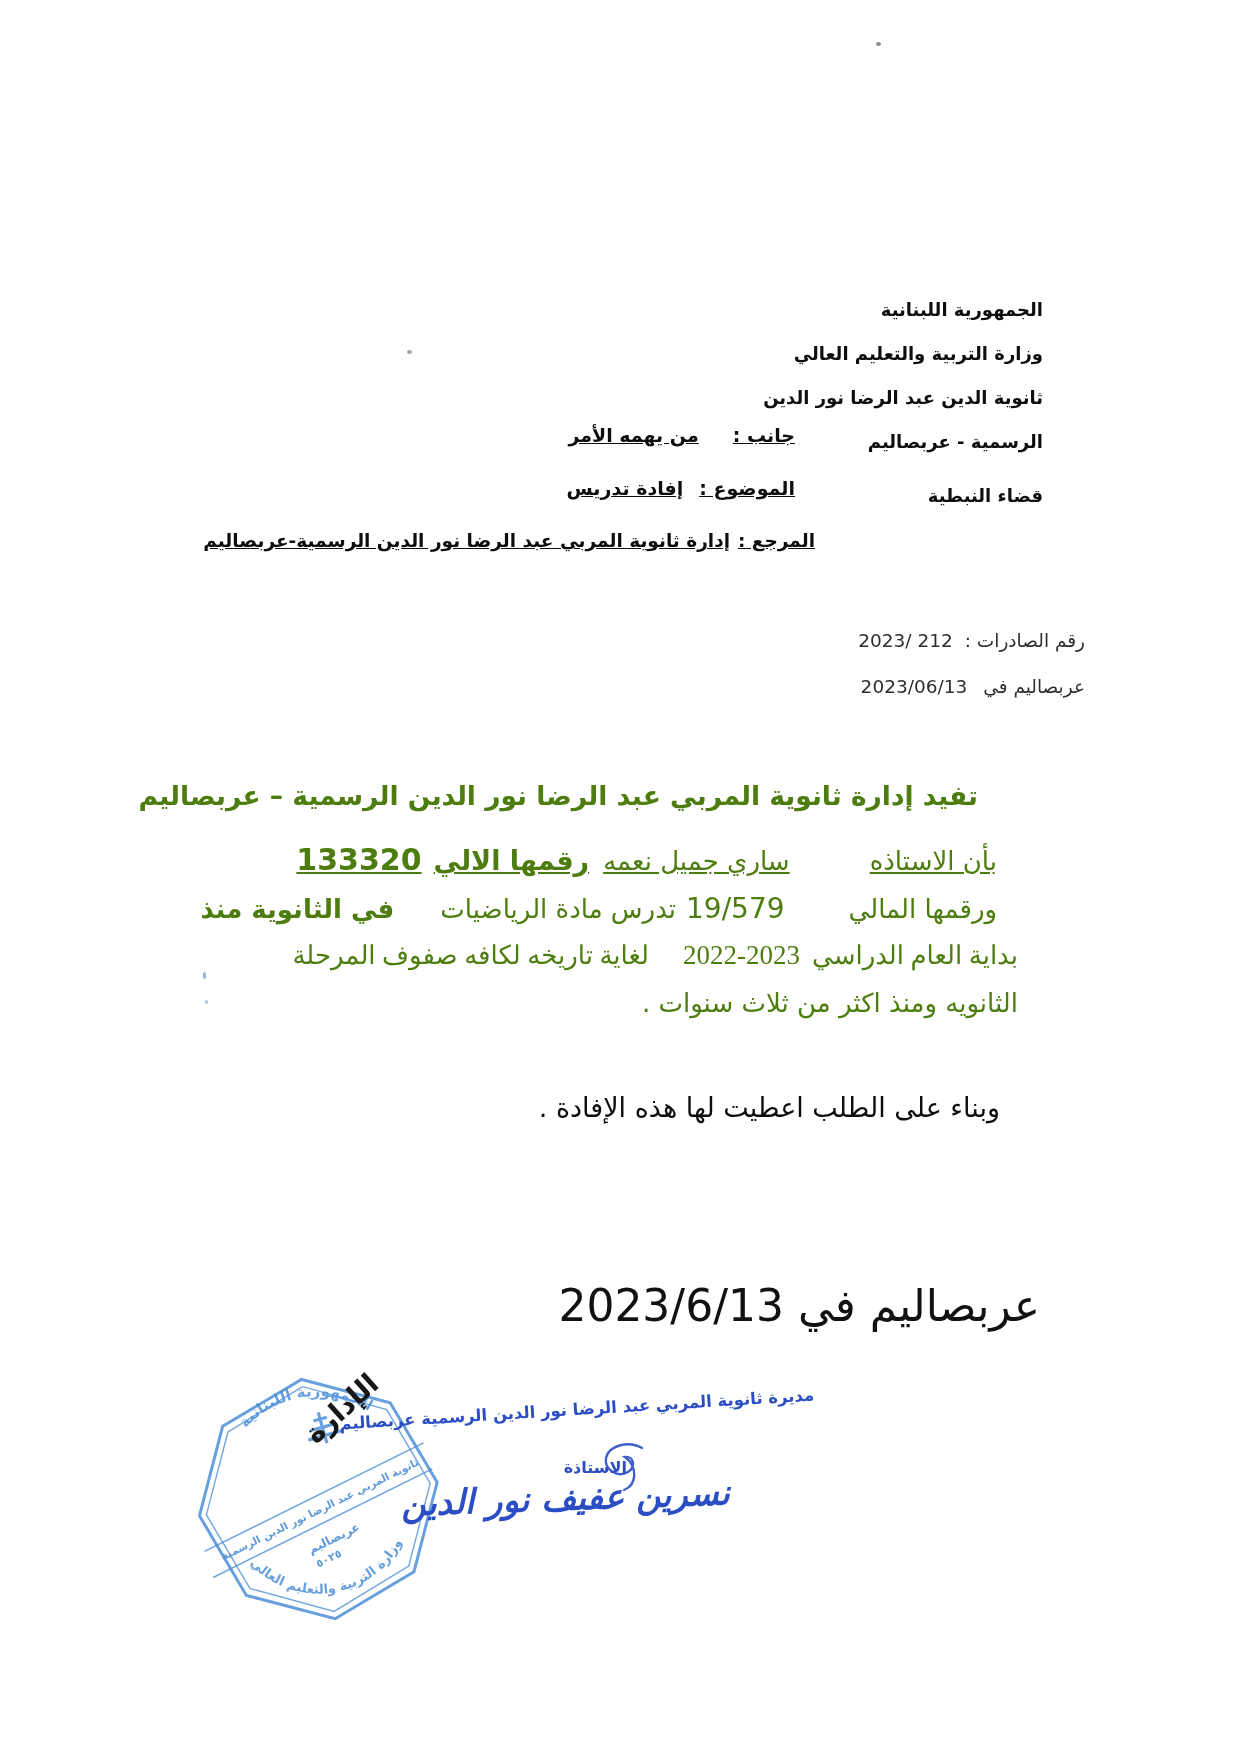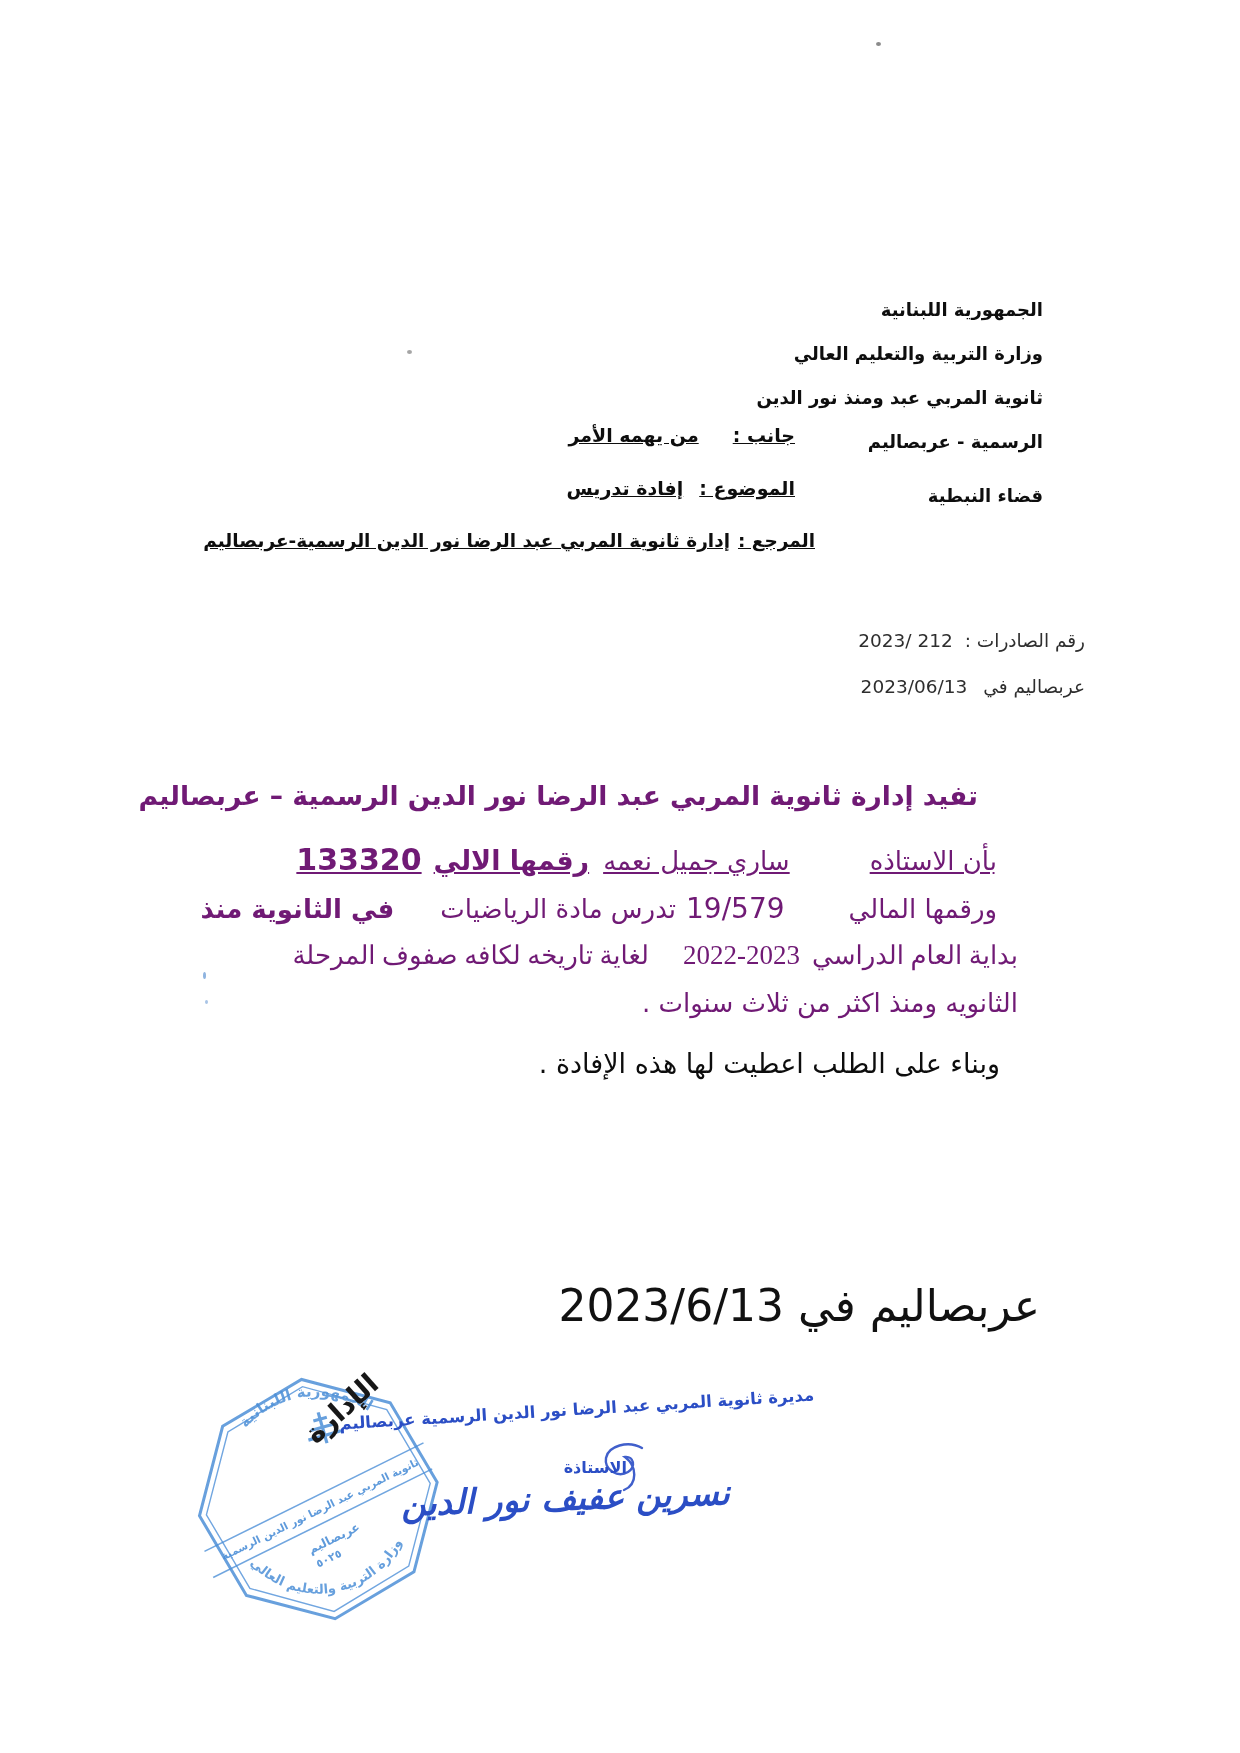--- a/index.html
+++ b/index.html
@@ -18,26 +18,26 @@
 
   
   .field { font-size:19px; font-weight:bold; color:#0e0e0e;text-decoration:underline; }
   .gap { display:inline-block; height:1px; }
 
   
   .issue-block { top:618px; right:155px; text-align:right; font-size:18.5px;
     color:#2e2e2e; line-height:46px; font-weight:normal; }
 
   
-  .bodyline { font-size:26px; color:#701a75; }
+  .bodyline { font-size:26px; color:#4d7c0f; }
   .b { font-weight:bold; }
   .num-big { font-size:30px; font-weight:bold; }
   .num-mid { font-size:28px; }
 
-  .closing-line { top:1048px; right:240px; font-size:27px; color:#0d0d0d;margin-left:22px; }
+  .closing-line { top:1092px; right:240px; font-size:27px; color:#0d0d0d;margin-left:22px; }
   .city-date { top:1280px; right:200px; font-size:44px; color:#111; }
 
   
   .stamp-wrap { left:183px; top:1372px; width:272px; height:264px;
     transform:rotate(-8deg); opacity:0.92; }
   .admin-overlay { left:298px; top:1392px; font-size:28px; font-weight:bold;
     color:#171717; transform:rotate(-42deg); letter-spacing:2px; }
   .sig-title { top:1400px; right:425px; font-size:16.5px; font-weight:bold;
     color:#2b4ec5; transform:rotate(-3.5deg); }
   .sig-role { top:1458px; right:613px; font-size:16px; font-weight:bold;
@@ -54,21 +54,21 @@
   .speck4 { left:205px; top:1000px; width:3px; height:4px; background:#a9c4e6; }
 </style>
 </head>
 <body>
 
 <div class="page">
 
   <div class="abs rtl header-block">
     <div>الجمهورية اللبنانية</div>
     <div>وزارة التربية والتعليم العالي</div>
-    <div>ثانوية المربي عبد ومنذ نور الدين</div>
+    <div>ثانوية الدين عبد الرضا نور الدين</div>
     <div>الرسمية - عربصاليم</div>
     <div class="district">قضاء النبطية</div>
   </div>
 
   <div class="abs rtl field" style="top:424px; right:445px;">
     <span>جانب :</span><span class="gap" style="width:34px"></span><span>من يهمه الأمر</span>
   </div>
   <div class="abs rtl field" style="top:477px; right:445px;">
     <span>الموضوع :</span><span class="gap" style="width:16px"></span><span>إفادة تدريس</span>
   </div>

